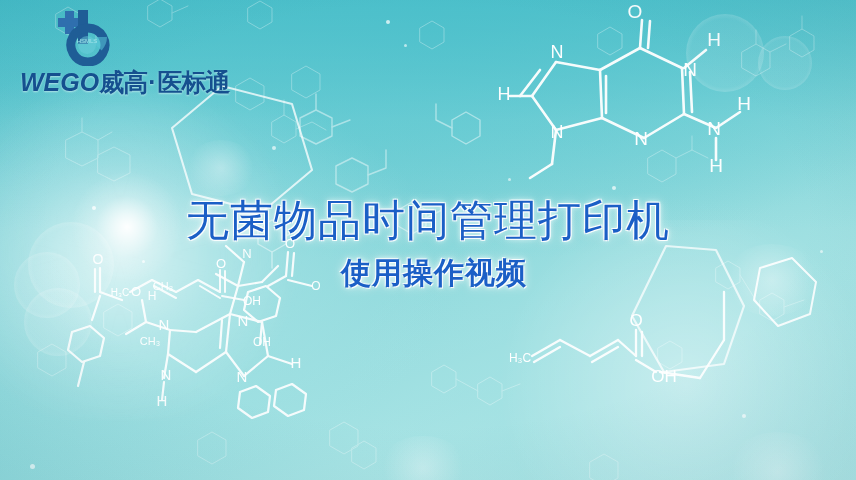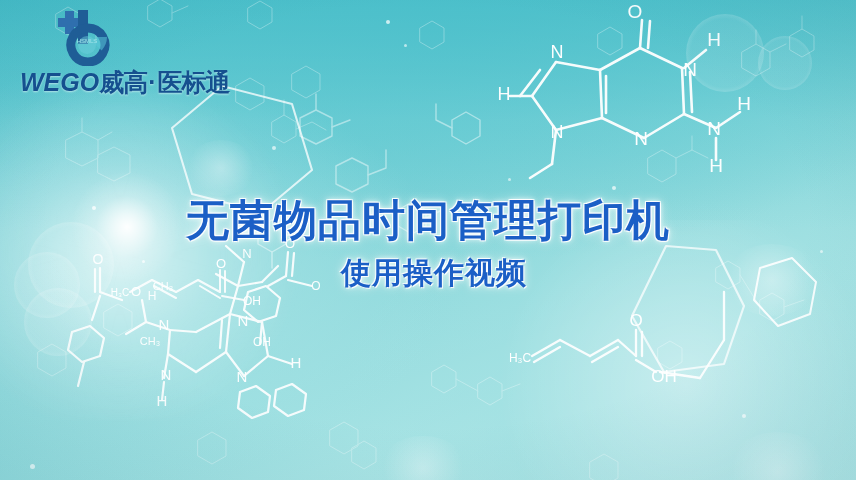--- a/index.html
+++ b/index.html
@@ -71,21 +71,21 @@
   .logo-word .zh{font-style:normal;letter-spacing:-1px;}
   .logo-word .dot{font-style:normal;padding:0 1px;}
 
   
   .title-block{
     position:absolute;left:0;right:0;top:196px;
     text-align:center;
   }
   .main-title{
     font-size:43px;
-    font-weight:bold;
+    font-weight:normal;
     color:#1b5fc6;
     letter-spacing:1px;
     line-height:1.12;
     text-shadow:
       0 0 5px rgba(255,255,255,.95),
       0 0 12px rgba(255,255,255,.75),
       1px 1px 0 rgba(255,255,255,.9),
       -1px -1px 0 rgba(255,255,255,.9),
       1px -1px 0 rgba(255,255,255,.8),
       -1px 1px 0 rgba(255,255,255,.8);

